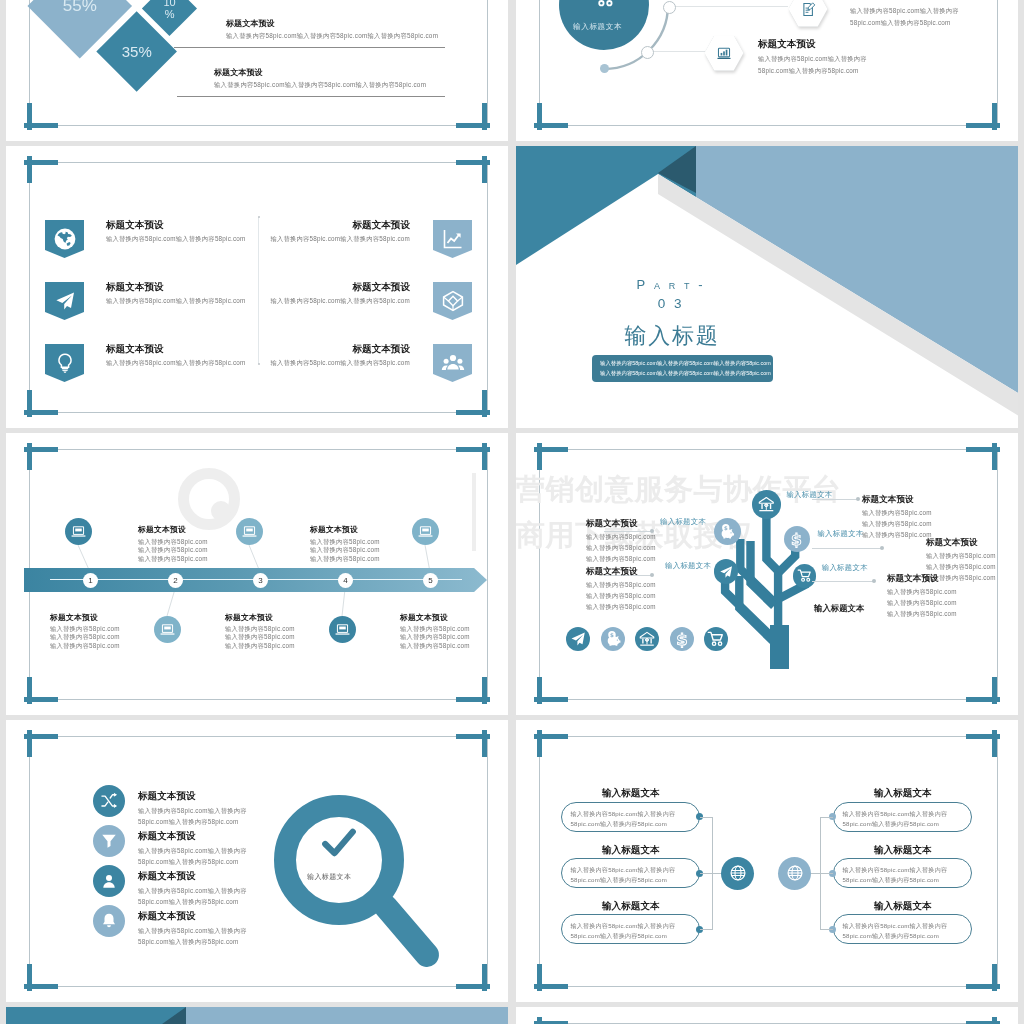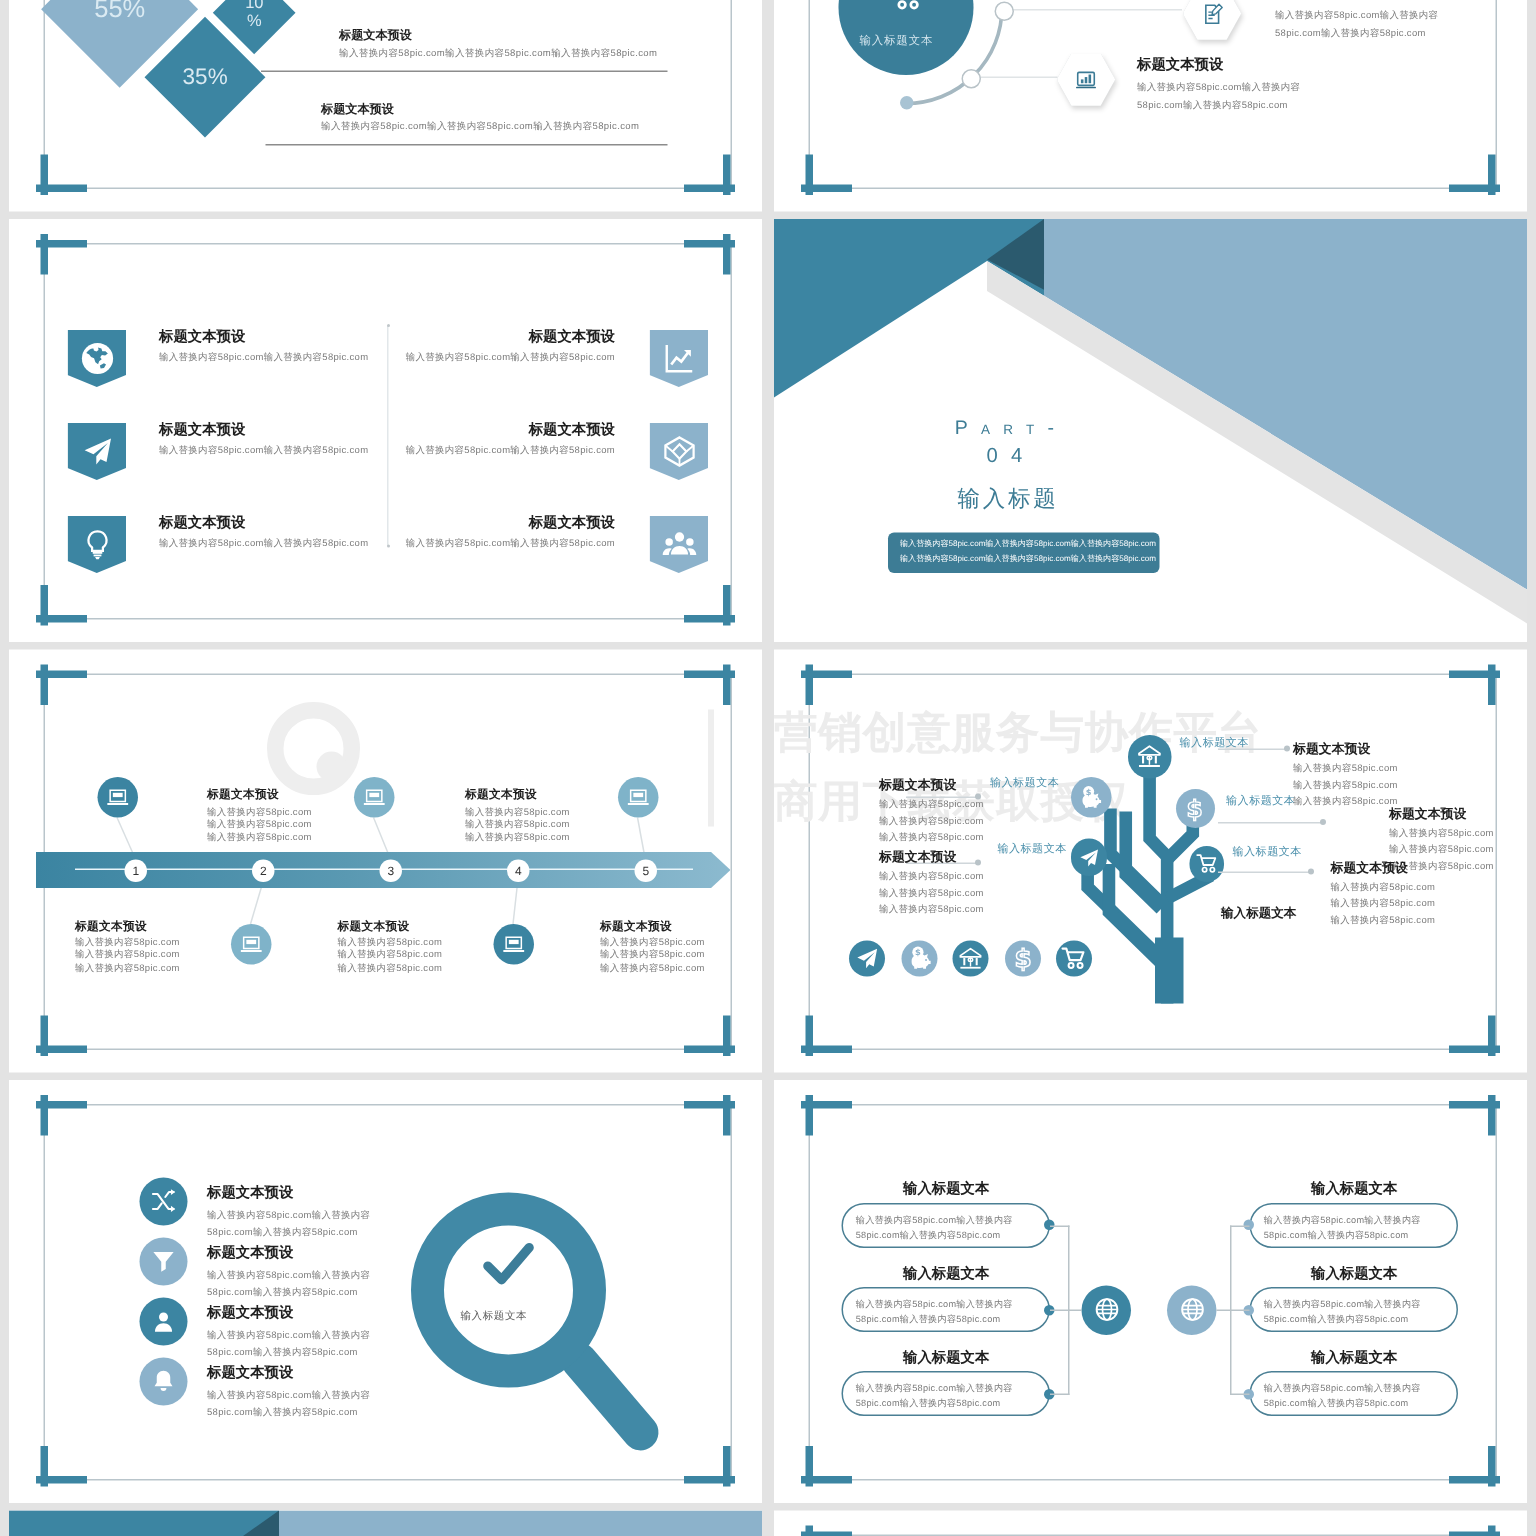--- a/index.html
+++ b/index.html
@@ -110,21 +110,21 @@
      background:#2b5a6e;clip-path:polygon(35.86% 0.0%, 28.29% 9.58%, 35.86% 16.7%);}
   .s4-white{position:absolute;inset:0;background:#fff;
      clip-path:polygon(28.29% 9.93%, 100% 87.59%, 100% 100%, 0 100%, 0 42.2%);}
   .s4-greyband{position:absolute;inset:0;background:#e4e4e4;
      clip-path:polygon(28.29% 9.93%, 100% 87.59%, 100% 95.6%, 28.29% 17.0%);}
   .s4-part{position:absolute;left:38px;width:240px;text-align:center;
      font-size:13px;color:#3d7c95;letter-spacing:8.8px;font-variant:small-caps;line-height:1;}
   .s4-num{position:absolute;left:38px;width:240px;text-align:center;
      font-size:13.5px;color:#3d7c95;letter-spacing:8.8px;line-height:1;}
   .s4-title{position:absolute;left:36px;width:240px;text-align:center;
-     font-size:15px;color:#3d7c95;letter-spacing:1.8px;line-height:1;}
+     font-size:22px;color:#3d7c95;letter-spacing:1.8px;line-height:1;}
   .s4-sub{position:absolute;background:#3d7c95;border-radius:4px;color:#fff;
      font-size:5.4px;line-height:1.9;padding:3px 8px;text-align:center;white-space:nowrap;}
 
   
   .sh{position:absolute;width:39px;height:38px;}
   .sh .bg{position:absolute;inset:0;
           clip-path:polygon(0 0,100% 0,100% 79%,50% 100%,0 79%);}
   .sh svg{position:absolute;left:7.5px;top:6.5px;width:24px;height:24px;}
   .s3-ttl{position:absolute;font-size:9.6px;font-weight:bold;color:#1f1f1f;
           letter-spacing:0;white-space:nowrap;line-height:1;}
@@ -281,21 +281,21 @@
     <div class="s3-bdy s3-r" style="right:98px;top:214px">输入替换内容58pic.com输入替换内容58pic.com</div>
     <div class="s3-div"></div>
   </div>
   <div class="slide c1 r1">
     <div class="s4-lightblue"></div>
     <div class="s4-dark"></div>
     <div class="s4-shadow"></div>
     <div class="s4-white"></div>
     <div class="s4-greyband"></div>
     <div class="s4-part" style="top:132px">Part-</div>
-    <div class="s4-num" style="top:151px">04</div>
+    <div class="s4-num" style="top:151px">03</div>
     <div class="s4-title" style="top:179px">输入标题</div>
     <div class="s4-sub" style="left:76px;top:209px;width:165px">
       <div>输入替换内容58pic.com输入替换内容58pic.com输入替换内容58pic.com</div>
       <div>输入替换内容58pic.com输入替换内容58pic.com输入替换内容58pic.com</div>
     </div>
   </div>
   <div class="slide c0 r2">
     <div class="frame"></div>
     <div class="br tl-v"></div>
     <div class="br tl-h"></div>

